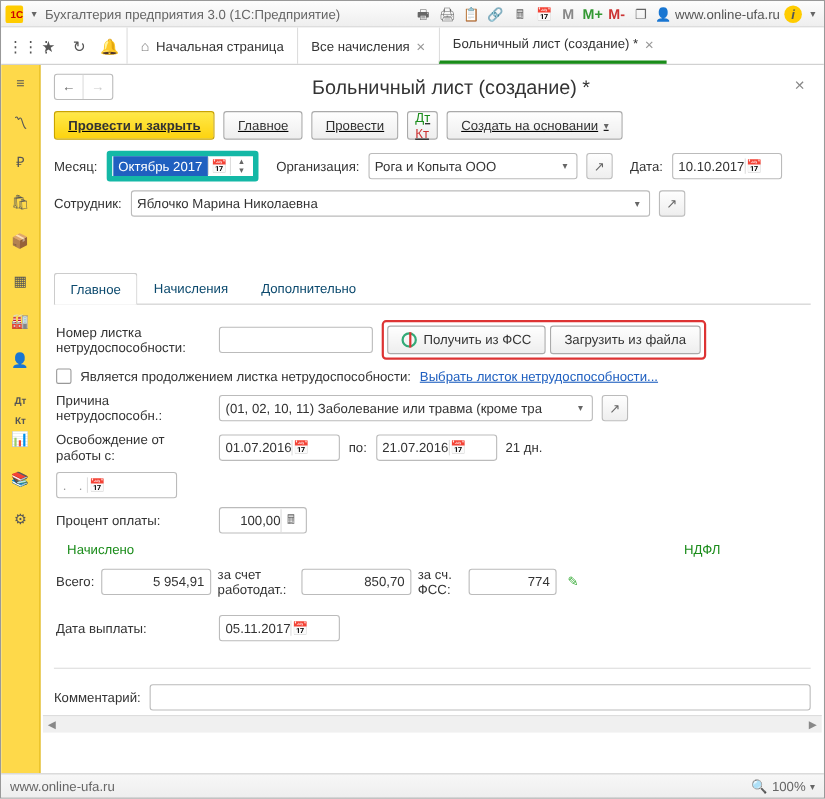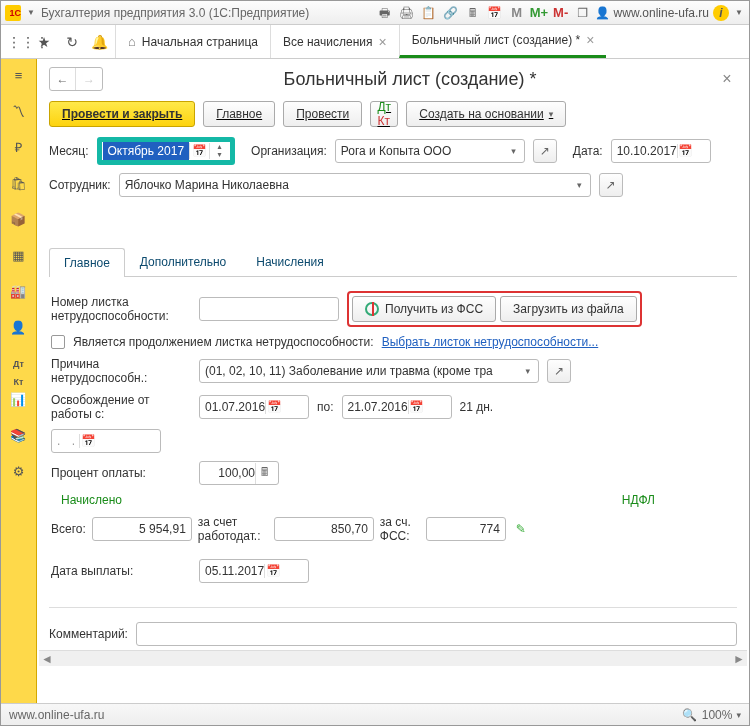--- a/index.html
+++ b/index.html
@@ -196,22 +196,22 @@
       <span class="lbl">Сотрудник:</span>
       <div class="input" style="flex:1;max-width:472px">
         <span>Яблочко Марина Николаевна</span>
         <span class="dd">▾</span>
       </div>
       <div class="sqbtn">↗</div>
     </div>
 
     <div class="subtabs">
       <div class="st active">Главное</div>
+      <div class="st">Начисления</div>
       <div class="st">Дополнительно</div>
-      <div class="st">Начисления</div>
     </div>
 
     <div class="tabbody">
       <div class="formrow" style="padding-left:0">
         <span class="lbl" style="width:140px">Номер листка нетрудоспособности:</span>
         <div class="input" style="width:140px"></div>
         <div class="redbox">
           <div class="btn">
             <span class="fglobe"></span>
             <span style="margin-left:6px">Получить из ФСС</span>

